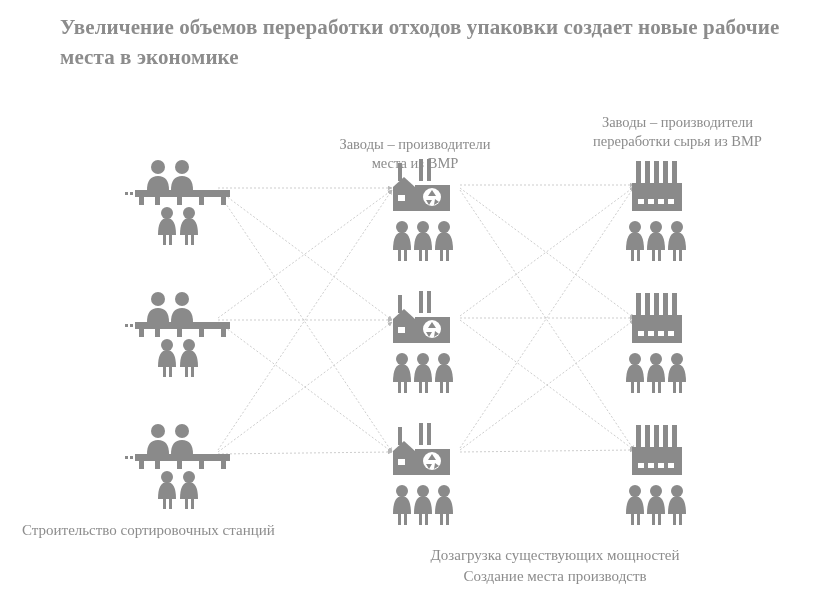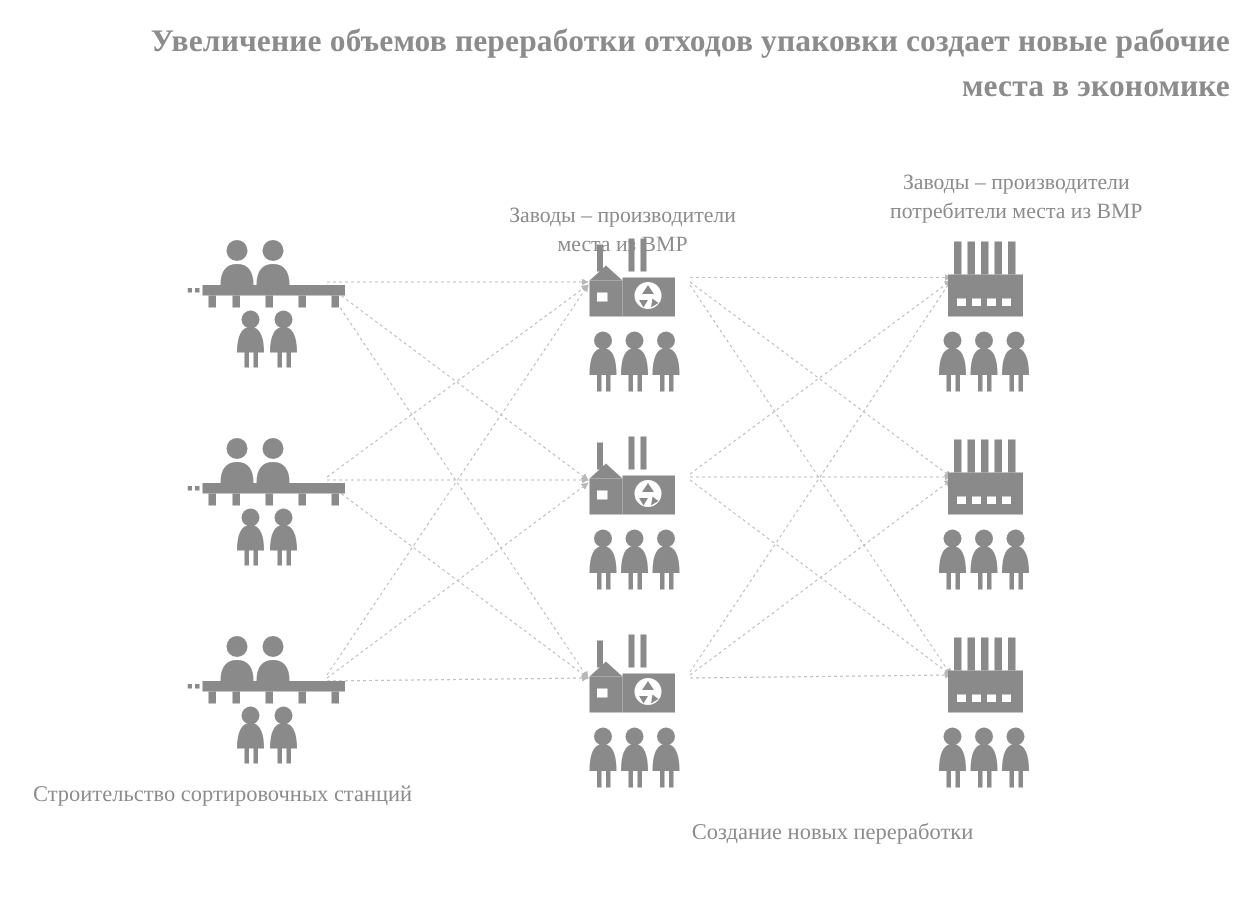--- a/index.html
+++ b/index.html
@@ -18,21 +18,21 @@
   .slide {
     position: relative;
     width: 827px;
     height: 598px;
   }
   .title {
     position: absolute;
     left: 60px;
     top: 12px;
     width: 760px;
-    text-align: right;
+    text-align: left;
     font-size: 21px;
     font-weight: bold;
     line-height: 30px;
     color: #8c8c8c;
     letter-spacing: 0.1px;
   }
   .col-label {
     position: absolute;
     text-align: center;
     font-size: 14.5px;
@@ -96,21 +96,21 @@
   <div class="title">Увеличение объемов переработки отходов упаковки создает новые рабочие места в экономике</div>
 
 
   <div class="col-label label-raw">
     <div>Заводы – производители</div>
     <div>места из ВМР</div>
   </div>
 
   <div class="col-label label-goods">
     <div>Заводы – производители</div>
-    <div>потребители места из ВМР</div>
+    <div>переработки сырья из ВМР</div>
   </div>
 
   <svg class="links" viewBox="0 0 827 598">
     <defs>
       <marker id="arrow" viewBox="0 0 10 10" refX="9" refY="5" markerWidth="6" markerHeight="6" orient="auto">
         <path d="M 0 0 L 10 5 L 0 10 z" fill="#b8b8b8"></path>
       </marker>
     </defs>
     <g stroke="#c0c0c0" stroke-width="0.8" fill="none" stroke-dasharray="2,2" marker-end="url(#arrow)">
 
@@ -394,16 +394,17 @@
         <path d="M46,95 q0,-18 9,-18 q9,0 9,18 z"></path>
         <rect x="51" y="93" width="3" height="13"></rect>
         <rect x="57" y="93" width="3" height="13"></rect>
       </g>
     </svg>
   </div>
 
   <div class="foot-label foot-left">Строительство сортировочных станций</div>
 
   <div class="foot-label foot-right">
-    <div>Создание новых переработки</div>
+    <div>Дозагрузка существующих мощностей</div>
+    <div>Создание места производств</div>
   </div>
 
 </div>
 
 </body></html>

